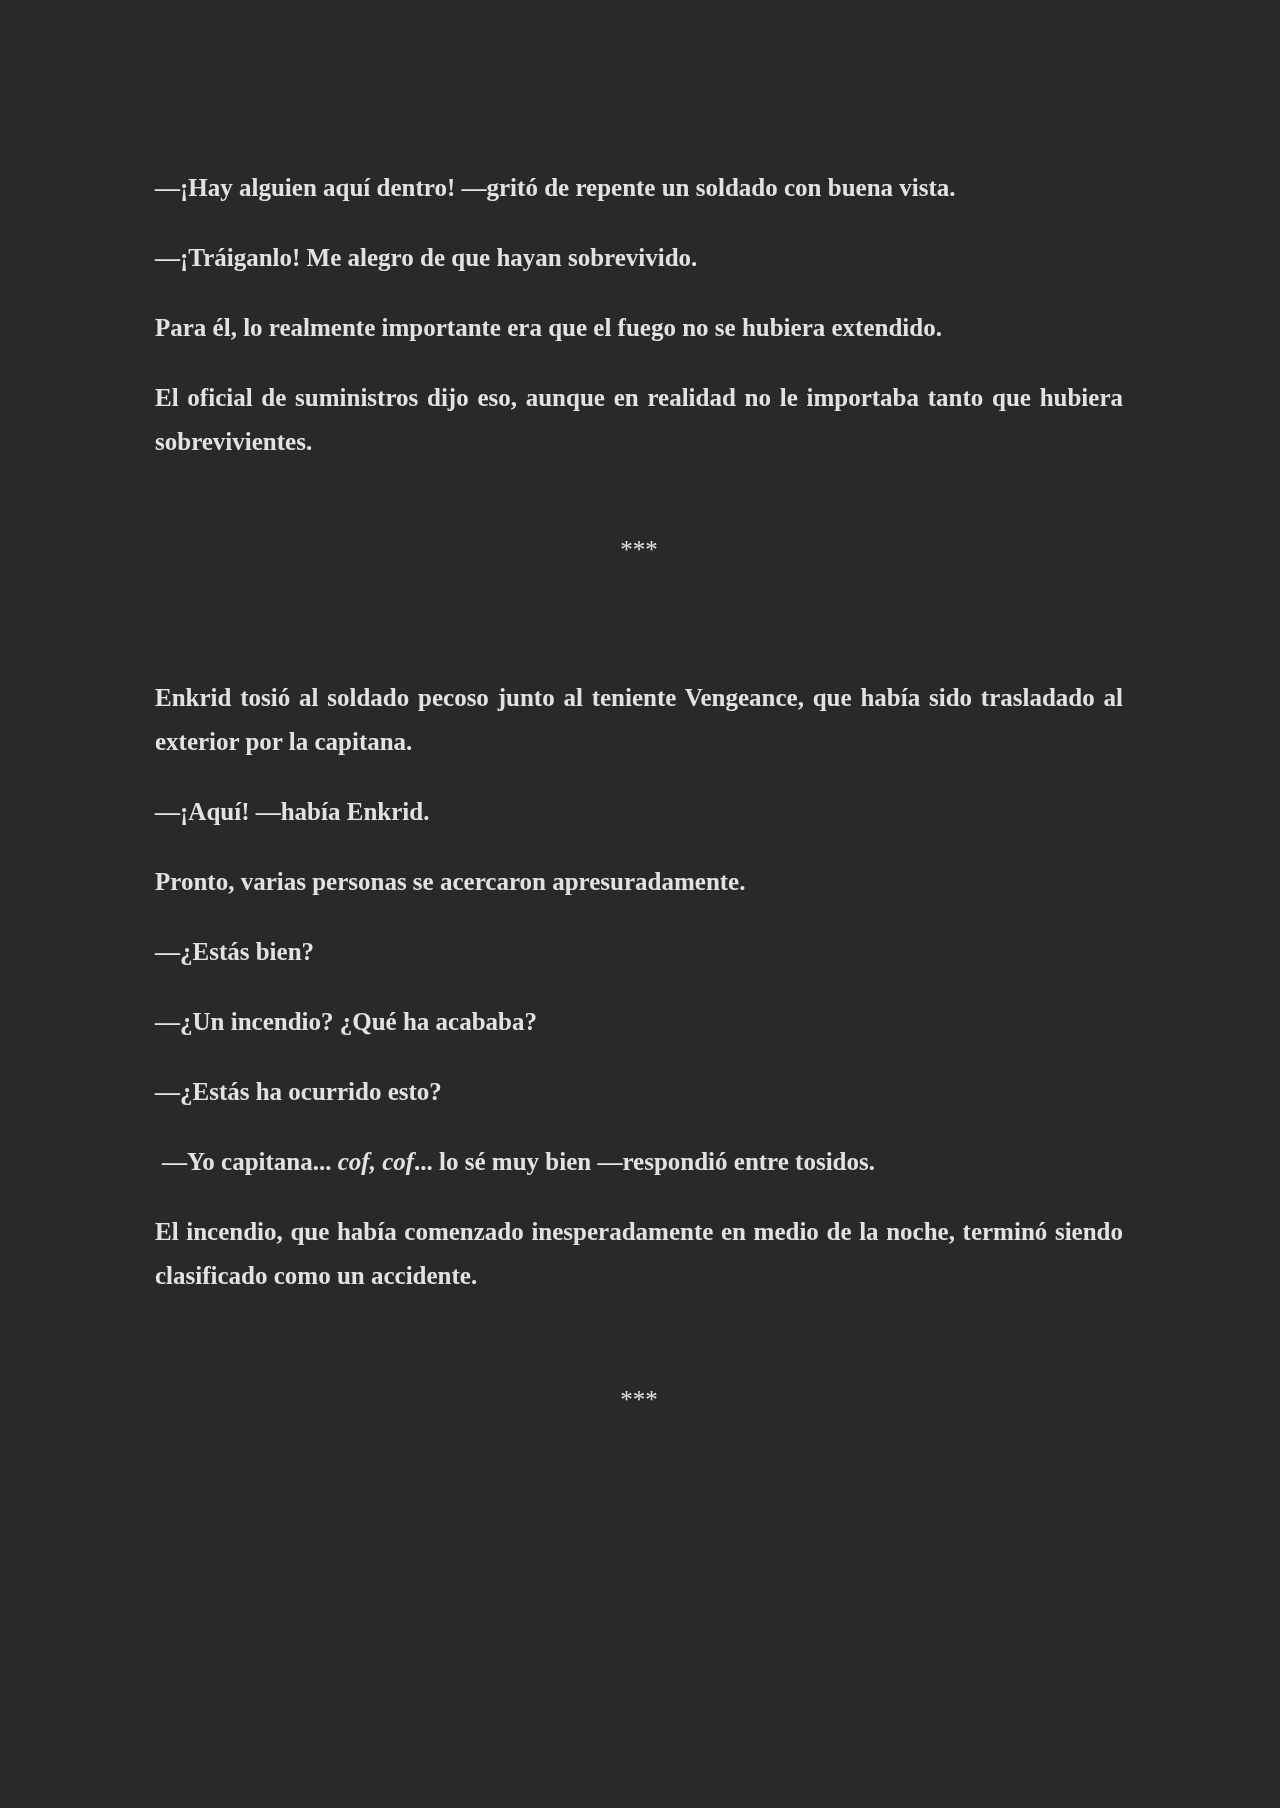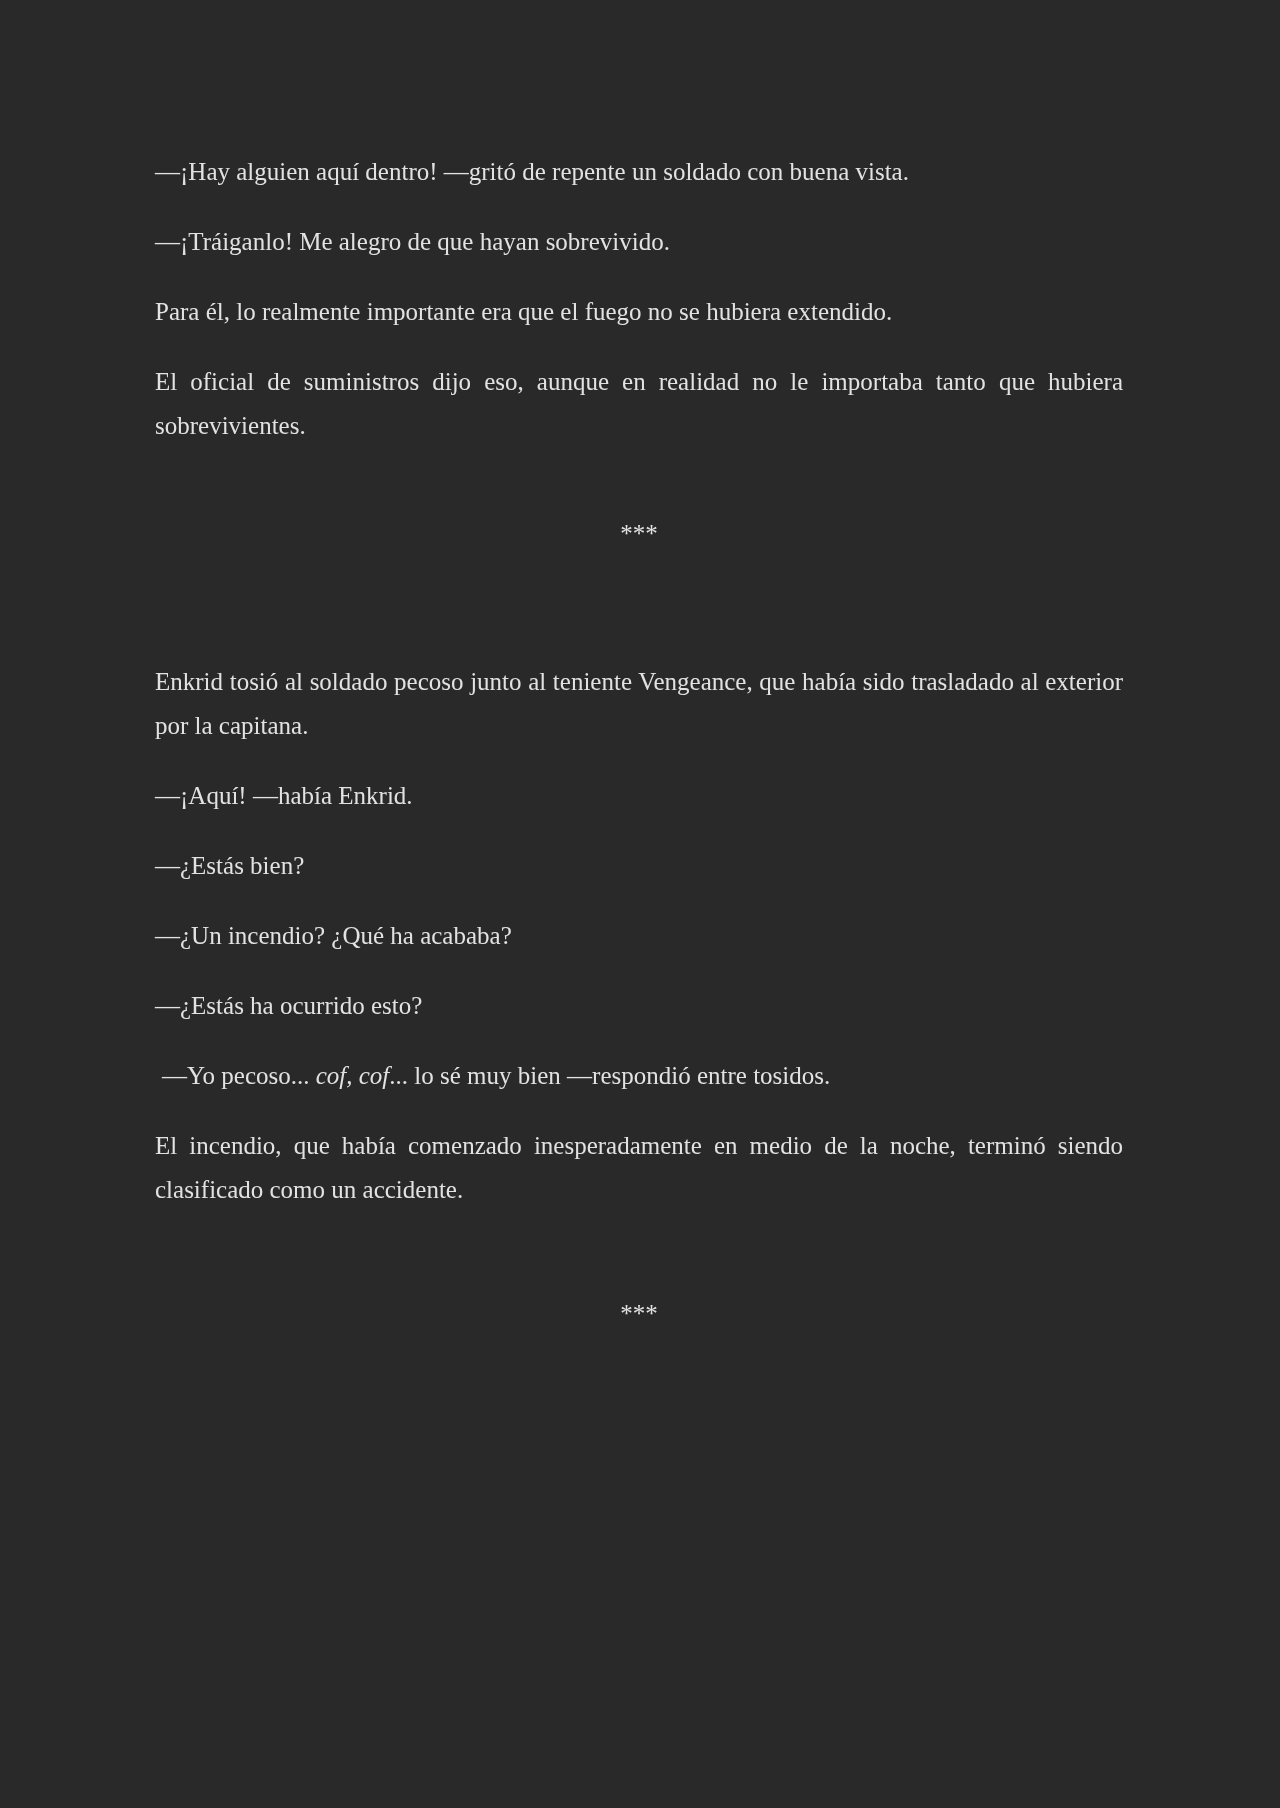--- a/index.html
+++ b/index.html
@@ -17,22 +17,23 @@
       position: absolute;
       left: 155px;
       top: 150px;
       width: 968px;
       color: #e2e2e2;
       font-family: "Liberation Serif", "DejaVu Serif", serif;
       font-size: 25px;
       line-height: 44px;
     }
     .para {
-      margin: 0 0 26px 0;
+      margin: 16px 0 26px 0;
       text-align: justify;
+      font-weight: bold;
     }
     .para.single {
       text-align: left;
     }
     .para.indent-space {
       padding-left: 7px;
     }
     .sep {
       text-align: center;
       font-size: 25px;
@@ -57,23 +58,24 @@
 
   <p class="para single">—¡Hay alguien aquí dentro! —gritó de repente un soldado con buena vista.</p>
   <p class="para single">—¡Tráiganlo! Me alegro de que hayan sobrevivido.</p>
   <p class="para single">Para él, lo realmente importante era que el fuego no se hubiera extendido.</p>
   <p class="para">El oficial de suministros dijo eso, aunque en realidad no le importaba tanto que hubiera sobrevivientes.</p>
 
   <p class="sep sep-1">***</p>
 
   <p class="para">Enkrid tosió al soldado pecoso junto al teniente Vengeance, que había sido trasladado al exterior por la capitana.</p>
   <p class="para single">—¡Aquí! —había Enkrid.</p>
+  <p class="para single">Pronto, varias personas se acercaron apresuradamente.</p>
   <p class="para single">—¿Estás bien?</p>
   <p class="para single">—¿Un incendio? ¿Qué ha acababa?</p>
   <p class="para single">—¿Estás ha ocurrido esto?</p>
 
-  <p class="para single indent-space"><span>—Yo pecoso... </span><em>cof, cof</em><span>... lo sé muy bien —respondió entre tosidos.</span></p>
+  <p class="para single indent-space"><span>—Yo capitana... </span><em>cof, cof</em><span>... lo sé muy bien —respondió entre tosidos.</span></p>
 
   <p class="para">El incendio, que había comenzado inesperadamente en medio de la noche, terminó siendo clasificado como un accidente.</p>
 
   <p class="sep sep-2">***</p>
 
 </div>
 
 </body></html>

